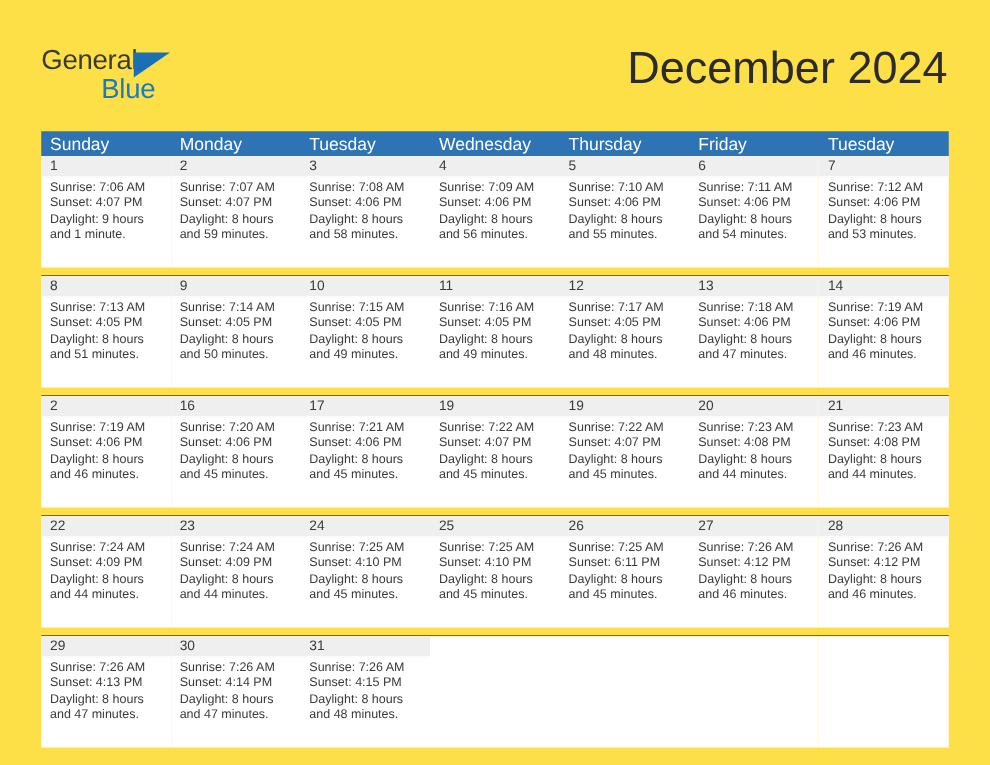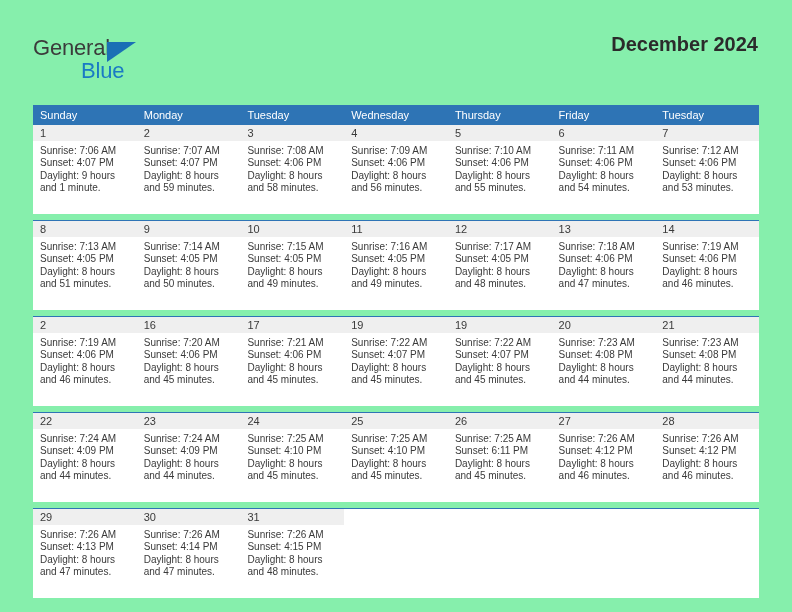--- a/index.html
+++ b/index.html
@@ -7,21 +7,21 @@
     width: 792px;
     height: 612px;
     background: #ffffff;
     font-family: "Liberation Sans", sans-serif;
     -webkit-font-smoothing: antialiased;
   }
   .page {
     position: relative;
     width: 792px;
     height: 612px;
-    background: #86efac;
+    background: #fde047;
     overflow: hidden;
   }
 
   
   .top {
     position: absolute;
     left: 0; top: 0;
     width: 792px;
     height: 100px;
   }
@@ -54,23 +54,23 @@
     top: 23px;
     font-size: 22px;
     color: #1a7ac4;
     letter-spacing: -0.2px;
     line-height: 24px;
   }
   .title {
     position: absolute;
     right: 34px;
     top: 33px;
-    font-size: 20px;
+    font-size: 36px;
     color: #2b2b2b;
-    font-weight: bold;
+    font-weight: normal;
     text-align: left;
     white-space: nowrap;
   }
   .subtitle {
     position: absolute;
     right: 34px;
     top: 77px;
     font-size: 14.5px;
     color: #2b2b2b;
     text-align: right;
@@ -86,21 +86,21 @@
   }
   .cal-head {
     display: flex;
     width: 726px;
     height: 20px;
     background: #2e74b5;
   }
   .cal-head .hcell {
     flex: 1 1 0;
     color: #ffffff;
-    font-size: 11px;
+    font-size: 14px;
     line-height: 20px;
     padding-left: 7px;
     white-space: nowrap;
     overflow: hidden;
   }
 
   .week {
     width: 726px;
     border-top: 1px solid #2e74b5;
   }

